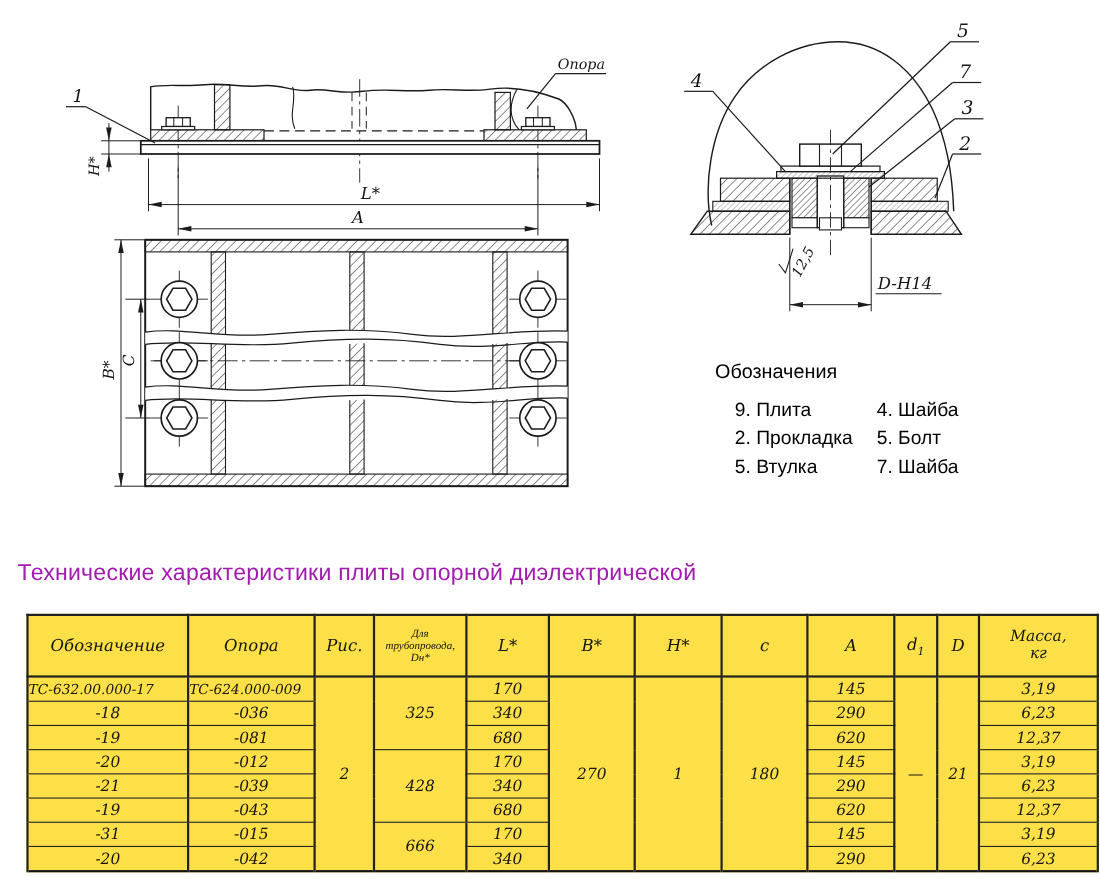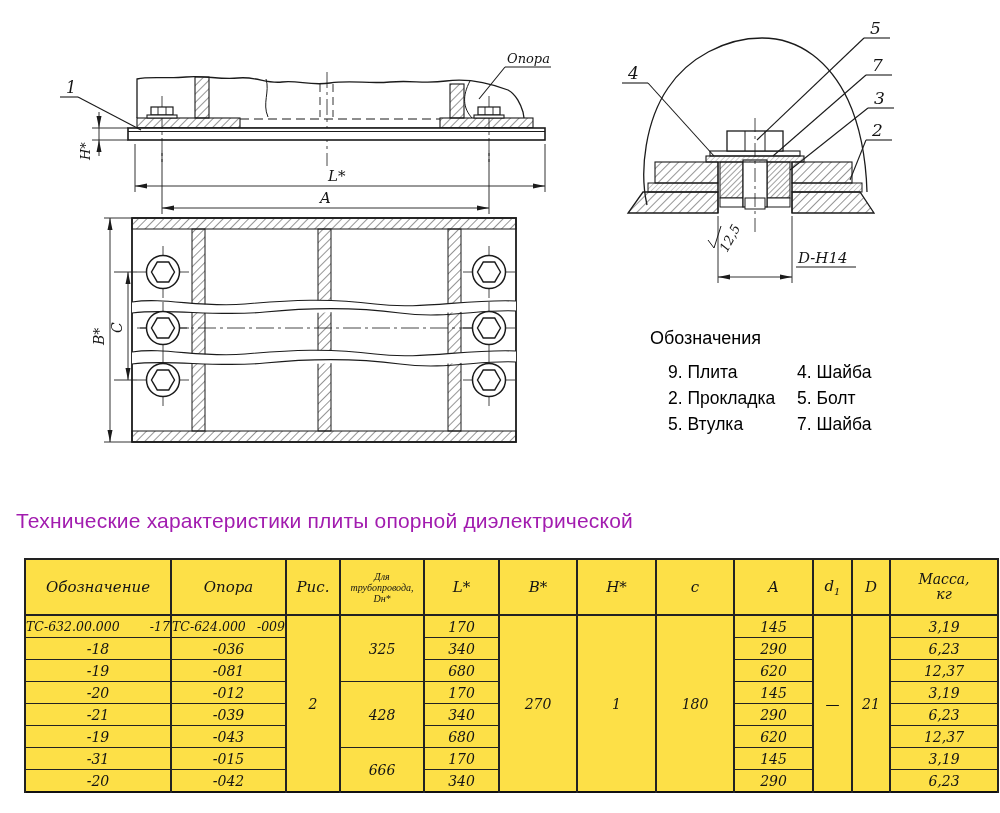--- a/index.html
+++ b/index.html
@@ -16,21 +16,21 @@
   table.spec th,table.spec td{border:1px solid #222;padding:0;overflow:hidden;
              font-family:"DejaVu Serif",serif;font-style:italic;color:#141414;font-weight:normal;}
   table.spec th{border-width:2px;height:54px;font-size:15px;text-align:center;vertical-align:middle;}
   table.spec td{border-left-width:2px;border-right-width:2px;height:21px;font-size:14px;
              text-align:center;vertical-align:middle;}
   th.small div{font-size:10px;line-height:11px;font-family:Liberation Serif, serif;}
   th .sub{font-size:10px;}
   td.des{text-align:right;padding-right:8px;}
   td.sup{text-align:right;padding-right:10px;}
   td.first{padding:0 6px;}
-  td.first .pair{display:flex;justify-content:space-between;font-size:12.5px;}
+  td.first .pair{display:flex;justify-content:flex-start;font-size:12.5px;}
   th.mass div{font-size:14px;line-height:15px;}
 </style>
 </head>
 <body>
 
 <div id="stage">
 
 <svg width="1000" height="505" viewBox="0 0 1000 505">
   <defs>
     <pattern id="h6" width="6" height="6" patternUnits="userSpaceOnUse" patternTransform="rotate(45)">

